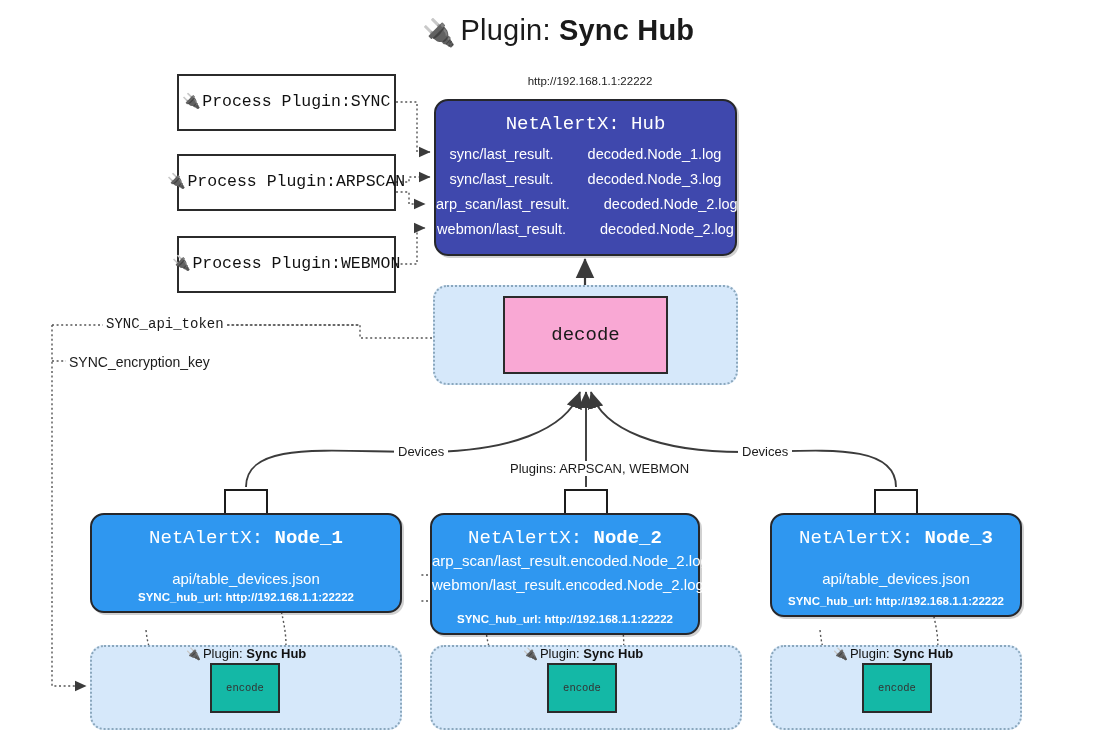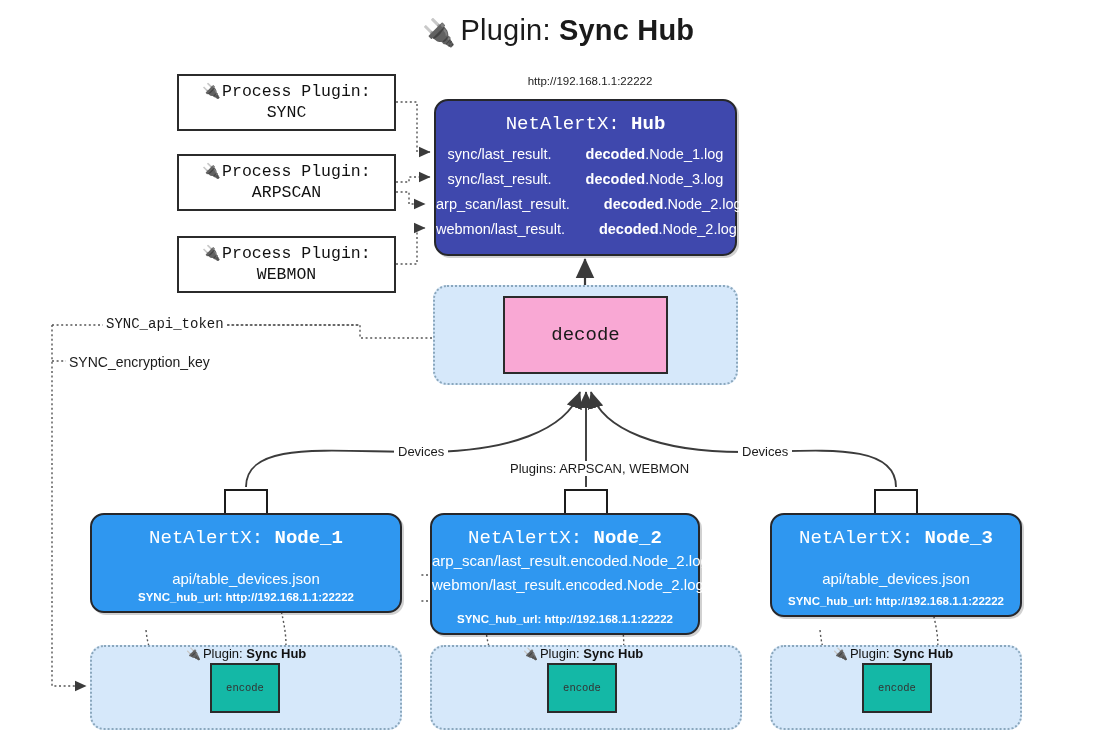--- a/index.html
+++ b/index.html
@@ -27,21 +27,21 @@
     top:75px;left:430px;width:320px;text-align:center;
     font-size:11.5px;color:#222;
   }
 
   
   .proc{
     width:219px;height:57px;
     border:2.2px solid #2b2b2b;background:#fff;
     font-family:"Liberation Mono","DejaVu Sans Mono",monospace;
     font-size:16.5px;color:#111;
-    display:flex;flex-direction:column;align-items:center;justify-content:center;
+    display:flex;flex-direction:row;align-items:center;justify-content:center;
     line-height:1.25;
   }
   .proc .l1{display:block;white-space:nowrap;}
   .proc .l1 .plug{font-family:"DejaVu Sans",sans-serif;font-size:15px;margin-right:1px;}
   .proc .l2{display:block;}
   #proc0{left:177px;top:74px;}
   #proc1{left:177px;top:154px;}
   #proc2{left:177px;top:236px;}
 
   
@@ -49,25 +49,25 @@
     left:434px;top:99px;width:303px;height:157px;
     background:#3f48ad;border:2px solid #26272b;border-radius:14px;
     color:#ffffff;
     box-shadow:2px 2px 0 rgba(0,0,0,.18);
     padding-top:6px;box-sizing:border-box;
   }
   #hub .hubtitle{
     font-family:"Liberation Mono","DejaVu Sans Mono",monospace;
     font-size:19px;text-align:center;margin:6px 0 7px 0;
   }
-  #hub .hubtitle b{font-weight:bold;text-align:center;}
+  #hub .hubtitle b{font-weight:normal;text-align:center;}
   #hub .logline{
     font-size:14.5px;text-align:center;line-height:1.72;white-space:nowrap;
   }
-  #hub .logline b{font-weight:bold;margin-left:34px;}
+  #hub .logline b{font-weight:normal;margin-left:34px;}
 
   
   #decode-wrap{
     left:433px;top:285px;width:305px;height:100px;
     background:#d6e8fa;border:2px dotted #8aa7bd;border-radius:14px;
   }
   #decode-box{
     left:503px;top:296px;width:165px;height:78px;
     background:#f9a8d4;border:2px solid #2b2b2b;
     display:flex;align-items:center;justify-content:center;

